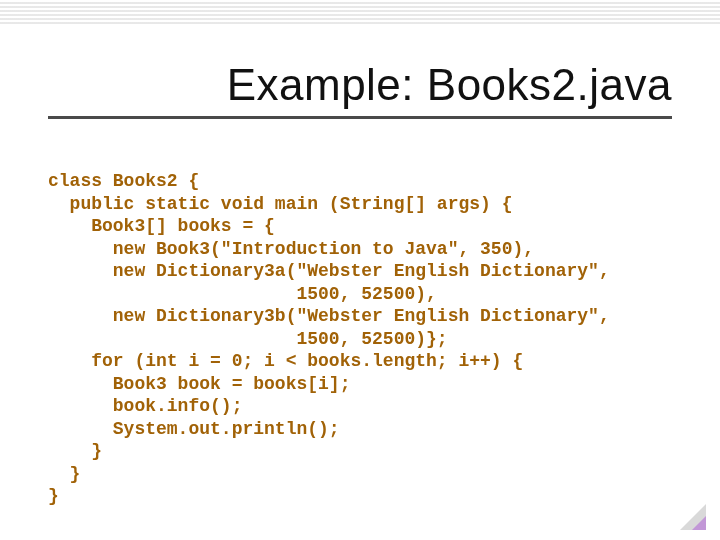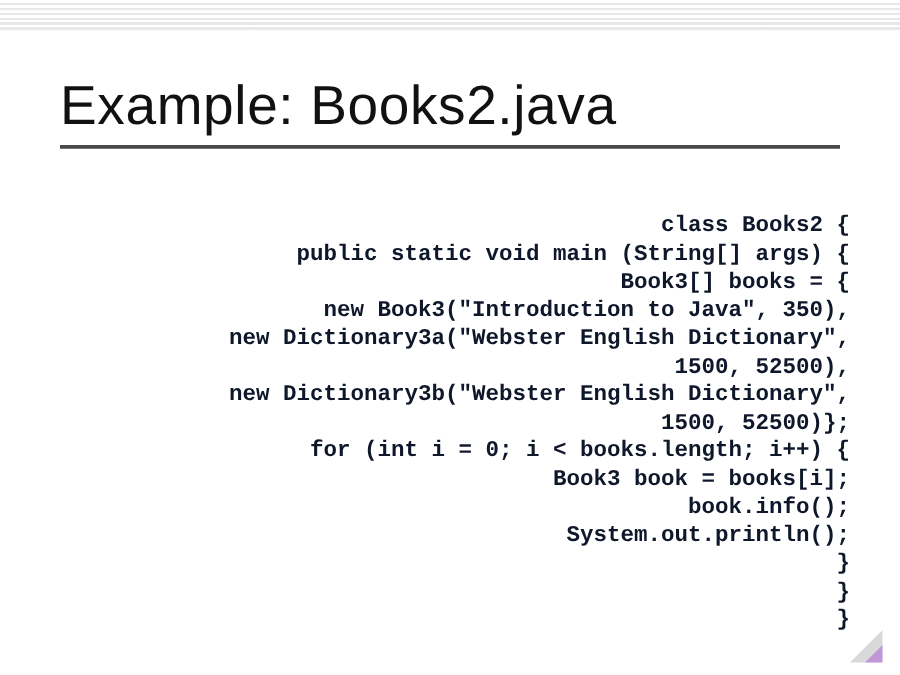--- a/index.html
+++ b/index.html
@@ -37,39 +37,39 @@
     top: 60px;
     left: 48px;
     right: 48px;
   }
   .title {
     font-size: 44px;
     font-weight: 400;
     color: #111;
     letter-spacing: 0.5px;
     margin: 0 0 6px 0;
+    text-align: right;
   }
   .title-underline {
     height: 3px;
     background: #4a4a4a;
     width: 100%;
     margin-top: 4px;
   }
   .code-block {
     position: absolute;
     top: 170px;
     left: 48px;
     right: 40px;
     font-family: "Courier New", Courier, monospace;
     font-size: 18px;
     line-height: 1.25;
-    color: #0f172a;
+    color: #a16207;
     font-weight: bold;
     white-space: pre;
-    text-align: right;
   }
   .corner {
     position: absolute;
     right: 14px;
     bottom: 10px;
     width: 30px;
     height: 30px;
   }
   .corner::before {
     content: "";

